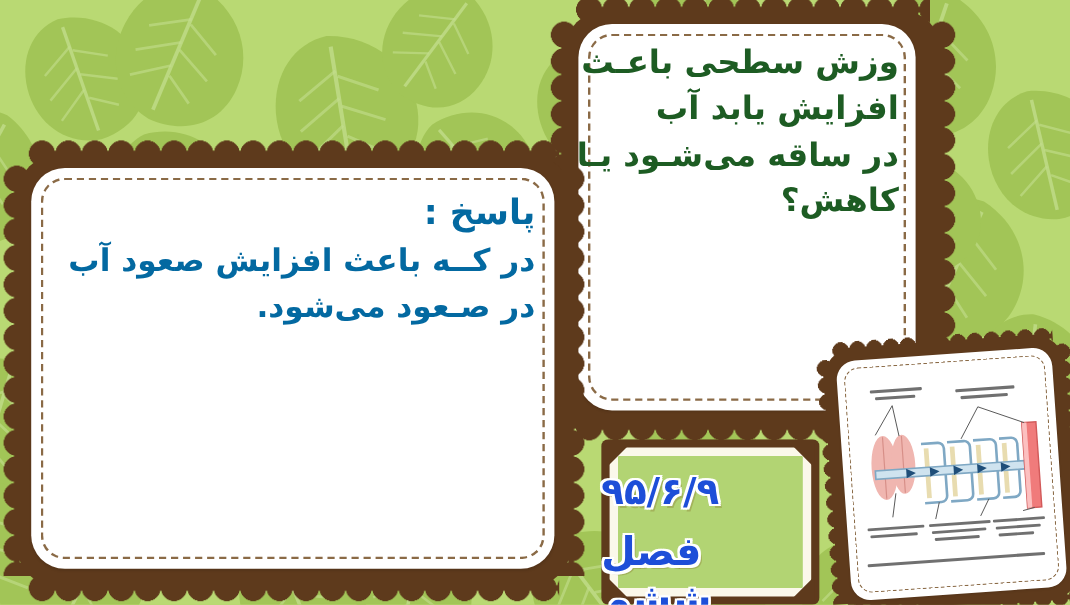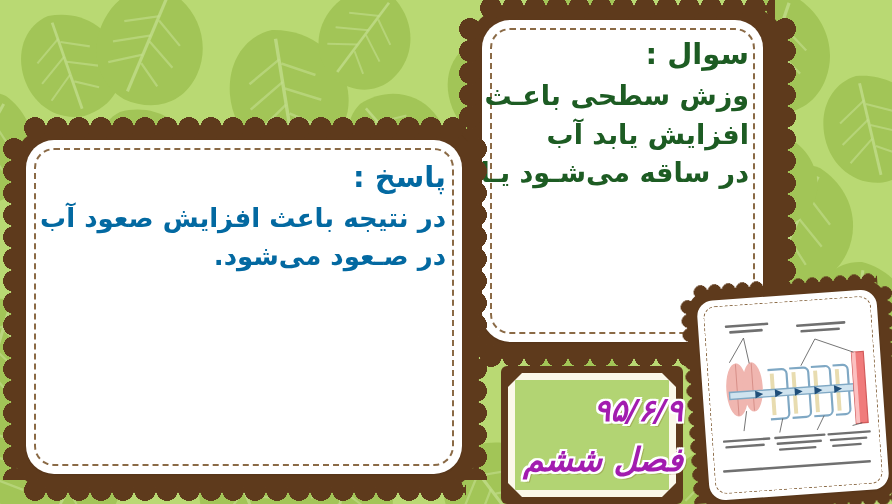--- a/index.html
+++ b/index.html
@@ -73,26 +73,26 @@
   #badge .frame-white{position:absolute;left:7px;top:7px;right:7px;bottom:7px;
       background:#fbf8ea;border-radius:4px;}
   #badge .plate{position:absolute;left:12px;top:12px;right:12px;bottom:12px;
       background:#b2d473;border-radius:3px;
       border:2px solid #fbf8ea;}
   #badge .corner{position:absolute;width:20px;height:20px;background:#5e3a1c;}
   #badge .c-tl{left:4px;top:4px;clip-path:polygon(0 0,100% 0,0 100%);}
   #badge .c-tr{right:4px;top:4px;clip-path:polygon(100% 0,100% 100%,0 0);}
   #badge .c-bl{left:4px;bottom:4px;clip-path:polygon(0 0,0 100%,100% 100%);}
   #badge .c-br{right:4px;bottom:4px;clip-path:polygon(100% 0,100% 100%,0 100%);}
-  #badge .txt{position:absolute;left:0;right:0;text-align:right;
-      color:#a21caf;font-weight:bold;direction:rtl;
+  #badge .txt{position:absolute;left:0;right:0;text-align:left;
+      color:#1d4ed8;font-weight:bold;direction:rtl;
       text-shadow:
         -2px 0 #fff,2px 0 #fff,0 -2px #fff,0 2px #fff,
         -2px -2px #fff,2px -2px #fff,-2px 2px #fff,2px 2px #fff,
-        3px 3px 0 rgba(120,80,20,.25); font-style: italic;}
+        3px 3px 0 rgba(120,80,20,.25);}
   #badge-date{top:26px;font-size:31px;letter-spacing:1px;}
   #badge-chapter{top:74px;font-size:33px;}
 
   
   #diagram-card{position:absolute;left:694px;top:286px;width:198px;height:218px;
       transform:rotate(-4deg);transform-origin:50% 50%;}
   #diagram-card .scallop{inset:0;border-radius:20px;}
   #diagram-card .bumps-h{height:14px;left:7px;right:7px;
       background-image:radial-gradient(circle 7px at 7px 7px,#5e3a1c 98%,rgba(0,0,0,0) 100%);
       background-size:14px 14px;}
@@ -159,39 +159,39 @@
   <div class="card" id="question-card">
     <div class="scallop">
       <div class="bumps-h top"></div>
       <div class="bumps-h bot"></div>
       <div class="bumps-v left"></div>
       <div class="bumps-v right"></div>
     </div>
     <div class="sheet"></div>
     <div class="dash"></div>
     <div id="question-text">
-      <div class="ln hd">سوال :</div>
       <div class="ln">وزش سطحی باعـث</div>
       <div class="ln">افزایش یابد آب</div>
       <div class="ln">در ساقه می‌شـود یـا</div>
+      <div class="ln">کاهش؟</div>
     </div>
   </div>
 
   <div class="card" id="answer-card">
     <div class="scallop">
       <div class="bumps-h top"></div>
       <div class="bumps-h bot"></div>
       <div class="bumps-v left"></div>
       <div class="bumps-v right"></div>
     </div>
     <div class="sheet"></div>
     <div class="dash"></div>
     <div id="answer-text">
       <div class="ln hd">پاسخ :</div>
-      <div class="ln">در نتیجه باعث افزایش صعود آب</div>
+      <div class="ln">در کــه باعث افزایش صعود آب</div>
       <div class="ln">در صـعود می‌شود.</div>
     </div>
   </div>
 
   <div id="diagram-card">
     <div class="scallop">
       <div class="bumps-h top"></div>
       <div class="bumps-h bot"></div>
       <div class="bumps-v left"></div>
       <div class="bumps-v right"></div>

